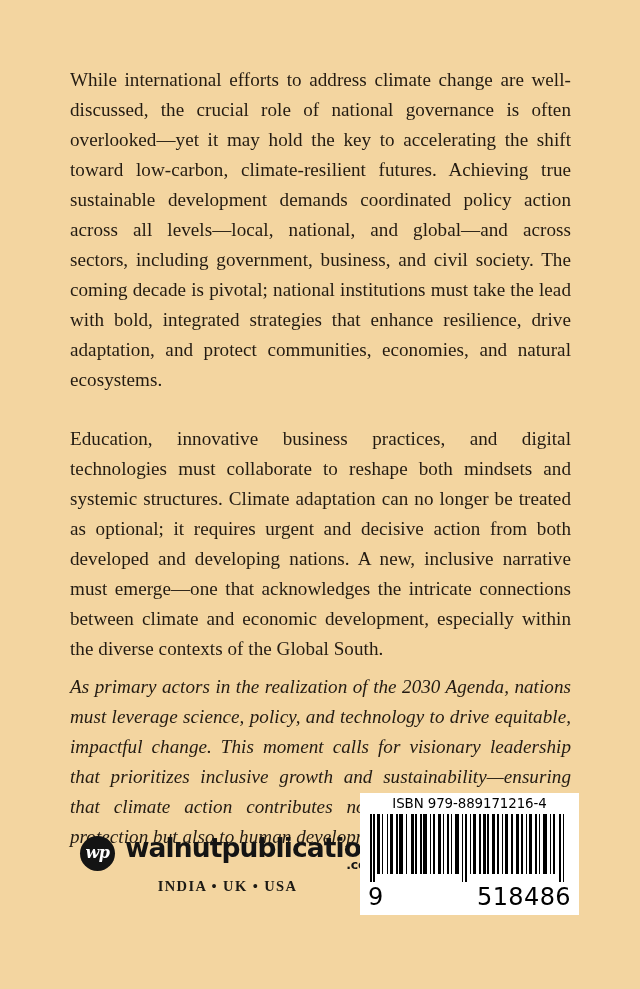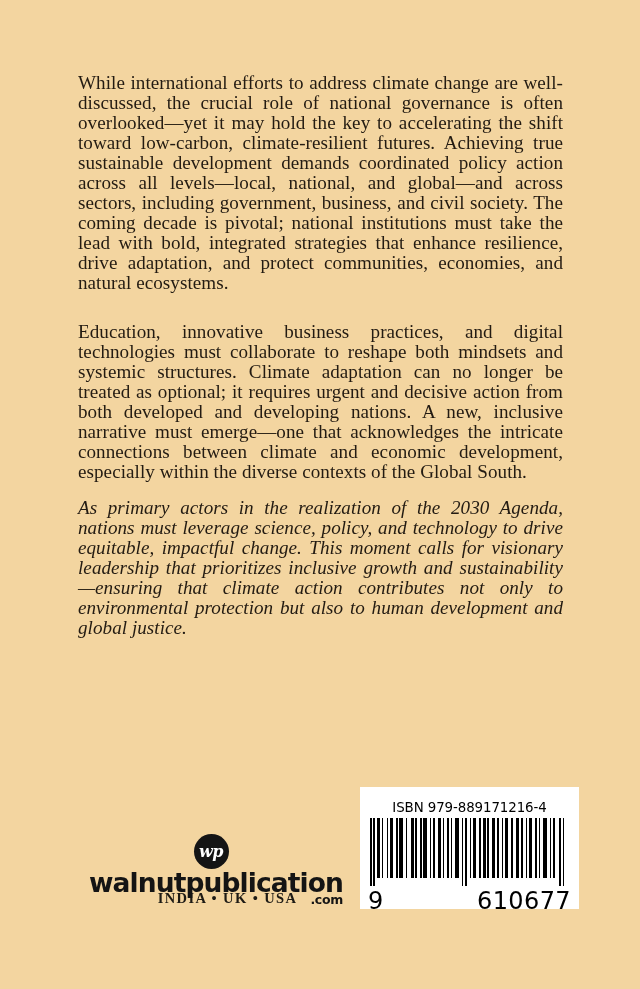--- a/index.html
+++ b/index.html
@@ -24,23 +24,23 @@
 
   
   #blurb {
     position: absolute;
     left: 62px;
     top: 57px;
     width: 517px;
   }
 
   .para {
-    margin: 16px;
+    margin: 8px;
     font-size: 19.1px;
-    line-height: 20px;
+    line-height: 30px;
     color: #231b12;
     text-align: justify;
     text-justify: inter-word;
     hyphens: none;
     letter-spacing: 0.05px;
   }
   .para + .para.gap-none {
     margin-top: 0;
     font-style: italic;
   }
@@ -62,21 +62,20 @@
     position: absolute;
     left: 80px;
     top: 54px;
     width: 262px;
   }
 
   #logo-row {
     display: flex;
     align-items: center;
     height: 38px;
-    flex-direction: column;
   }
 
   #logo-mark {
     width: 35px;
     height: 35px;
     border-radius: 50%;
     background: #141414;
     flex: 0 0 35px;
     position: relative;
     overflow: hidden;
@@ -116,43 +115,43 @@
     font-weight: bold;
     font-size: 12.5px;
     line-height: 11px;
     color: #141414;
     text-align: right;
     letter-spacing: -0.3px;
     margin-top: -2px;
   }
 
   #territories {
-    margin-top: 18px;
+    margin-top: 6px;
     margin-left: 40px;
     width: 215px;
     text-align: center;
     font-family: "Liberation Serif", "DejaVu Serif", serif;
     font-weight: bold;
     font-size: 14.5px;
     line-height: 16px;
     color: #1d1a14;
     letter-spacing: 1.4px;
     white-space: nowrap;
   }
 
   
   #barcode-panel {
     position: absolute;
     left: 360px;
-    top: 7px;
+    top: 13px;
     width: 219px;
     height: 122px;
     background: #ffffff;
     box-sizing: border-box;
-    padding: 13px 0 0 0;
+    padding: 3px 0 0 0;
   }
 
   #isbn-text {
     text-align: center;
     font-family: "DejaVu Sans", "Liberation Sans", sans-serif;
     font-size: 13.4px;
     line-height: 16px;
     color: #000000;
     letter-spacing: -0.1px;
     white-space: nowrap;
@@ -261,18 +260,18 @@
           <rect x="180.8" y="0" width="1.6" height="60"></rect>
           <rect x="184" y="0" width="1.6" height="60"></rect>
 
           <rect x="190.4" y="0" width="1.6" height="68"></rect>
           <rect x="193.6" y="0" width="1.6" height="68"></rect>
         </g>
       </svg>
 
       <div id="barcode-digits">
         <span class="grp" id="grp-left">9</span>
-        <span class="grp" id="grp-right">610677</span>
+        <span class="grp" id="grp-right">518486</span>
       </div>
     </div>
 
   </div>
 </div>
 
 </body></html>

